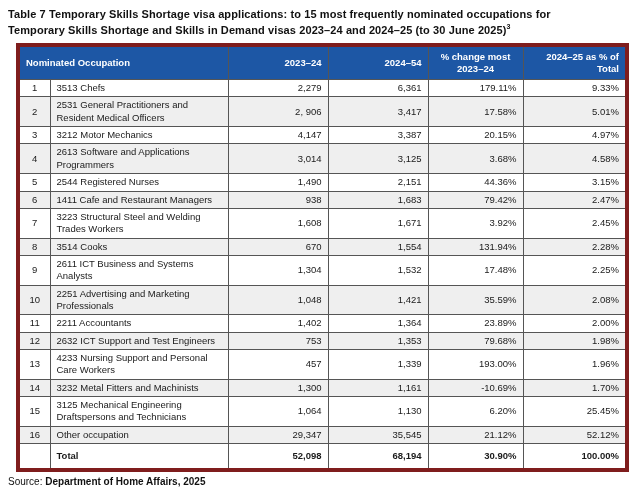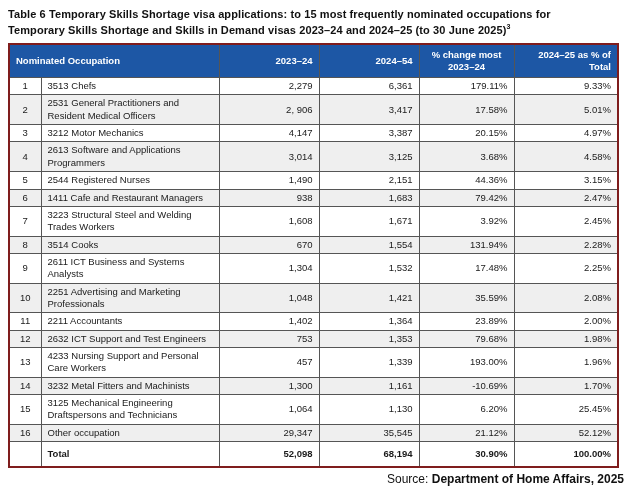--- a/index.html
+++ b/index.html
@@ -10,46 +10,47 @@
   }
   .page { padding:7px 8px 0 8px; }
   .title {
     font-size:11px; font-weight:bold; line-height:1.35; color:#111;
     margin-bottom:6px; letter-spacing:0.1px;
   }
   .title sup { font-size:7px; }
   table {
     border-collapse:collapse; width:609px; table-layout:fixed;
     font-size:9.5px; color:#1a1a1a;
-    border:2px solid #7f1d1d;
+    border:4px solid #7f1d1d;
+    margin-left:8px;
   }
   th, td { border:1px solid #555555; }
   thead th {
     background:#1d57a5; color:#ffffff; font-weight:bold;
     font-size:9.5px; line-height:1.25; padding:4px 6px; vertical-align:middle;
   }
   .th-left   { text-align:left; }
   .th-right  { text-align:right; }
   .th-center { text-align:center; }
   td { padding:2px 6px; line-height:1.3; vertical-align:middle; }
   td.rownum { text-align:center; padding:2px 3px; }
   td.occ    { text-align:left; }
   td.val    { text-align:right; }
   tr.alt td { background:#efefef; }
   tr.total-row td { font-weight:bold; padding:6px 6px; background:#ffffff; }
-  .source { font-size:12px; margin-top:4px; color:#111;text-align:right; }
+  .source { font-size:10px; margin-top:4px; color:#111; }
   .source b { font-weight:bold; }
 </style>
 </head>
 <body>
 
 <div class="page">
 
   <div class="title">
-    <span>Table 6 Temporary Skills Shortage visa applications: to 15 most frequently nominated occupations for</span><br>
+    <span>Table 7 Temporary Skills Shortage visa applications: to 15 most frequently nominated occupations for</span><br>
     <span>Temporary Skills Shortage and Skills in Demand visas 2023–24 and 2024–25 (to 30 June 2025)</span><sup>3</sup>
   </div>
 
   <table>
     <colgroup>
       <col style="width:32px">
         <col style="width:178px">
         <col style="width:100px">
       <col style="width:100px">
         <col style="width:95px">

